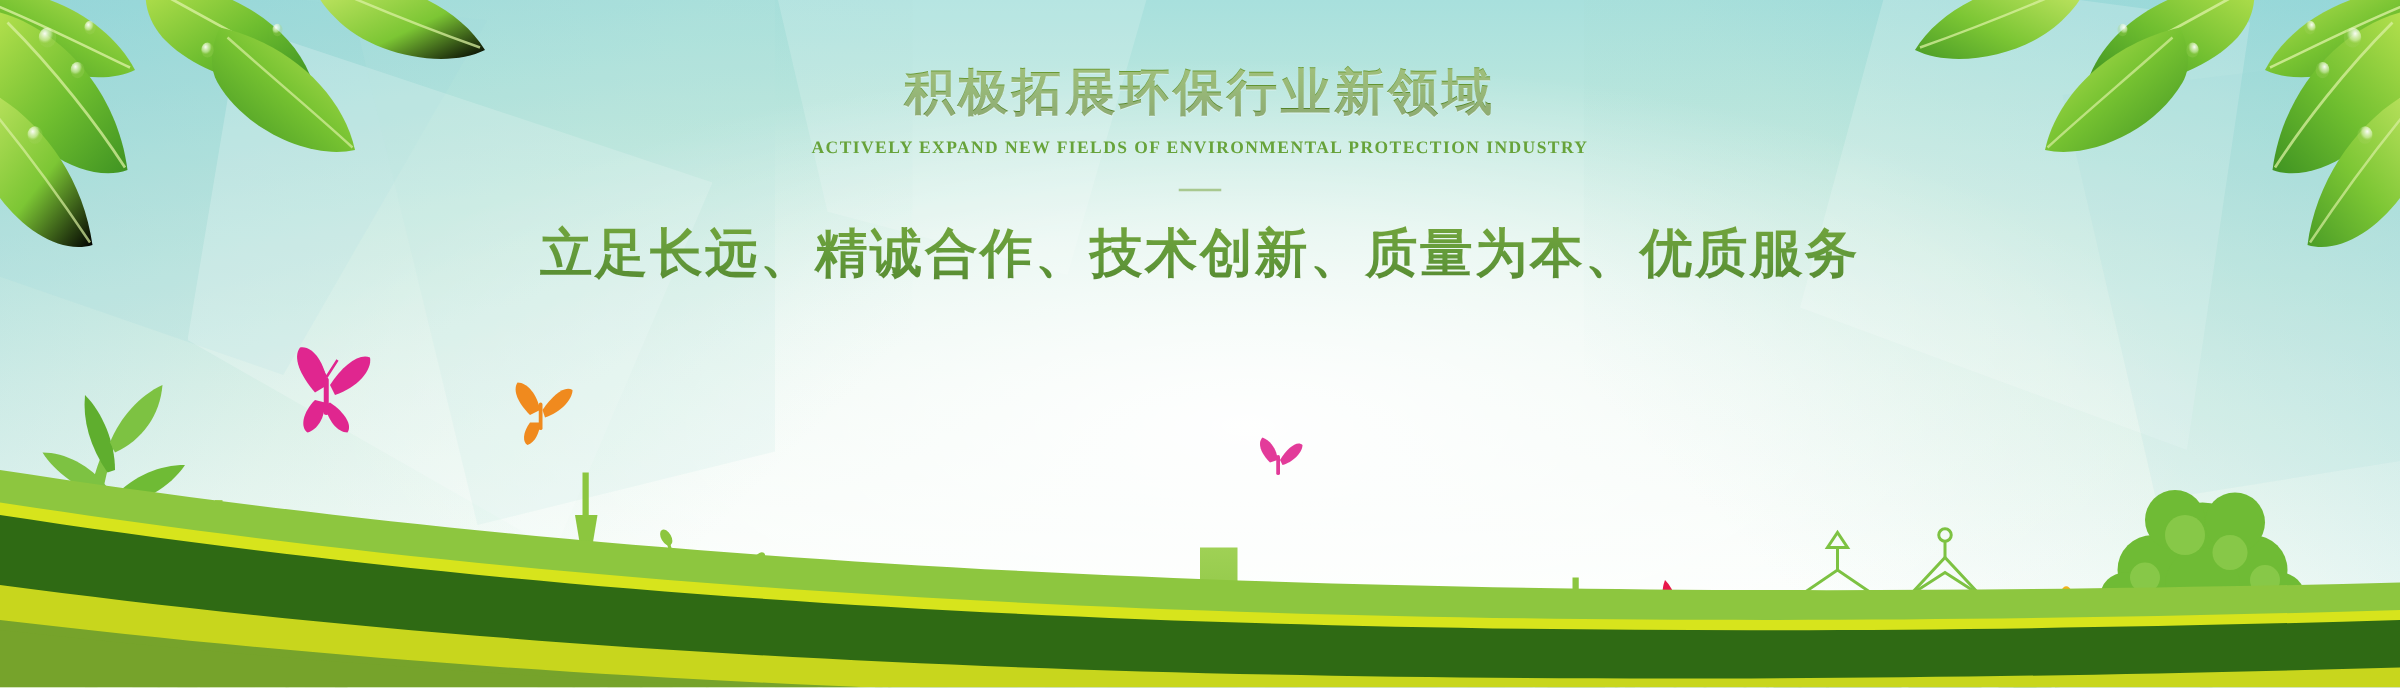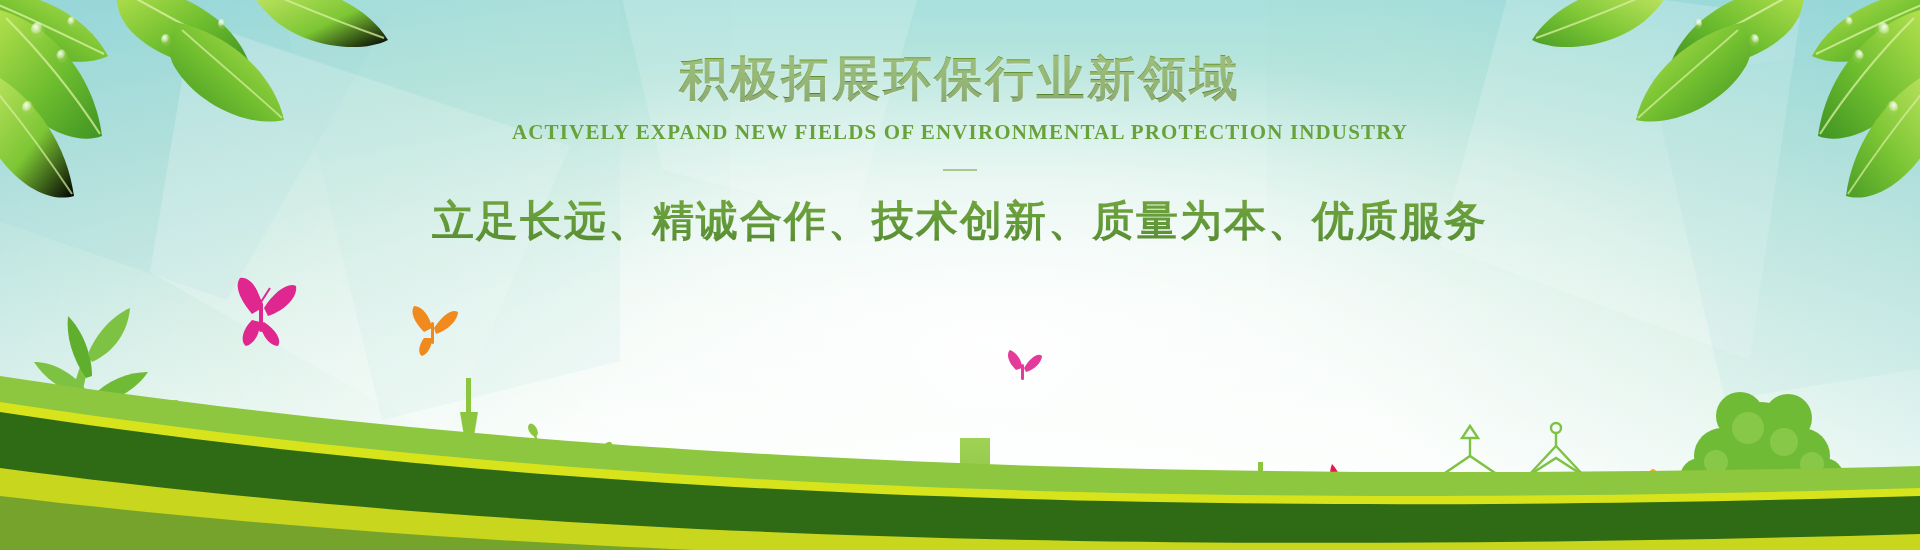--- a/index.html
+++ b/index.html
@@ -78,35 +78,35 @@
 
   
   .text-block {
     position: absolute;
     left: 0; right: 0;
     top: 52px;
     text-align: center;
     z-index: 12;
   }
   .headline {
-    font-size: 48px;
+    font-size: 40px;
     font-weight: bold;
     letter-spacing: 3px;
     line-height: 1.12;
     margin: 0;
     background: linear-gradient(180deg, #6f9e34 0%, #5f9130 48%, #4f7a26 100%);
     -webkit-background-clip: text;
     background-clip: text;
     color: #5c8f2d;
     -webkit-text-fill-color: transparent;
     text-shadow: 0 1px 0 rgba(255,255,255,.35);
   }
   .sub-en {
     margin: 14px 0 0 0;
-    font-size: 21px;
+    font-size: 14px;
     font-weight: bold;
     letter-spacing: 1.15px;
     color: #67a33a;
     font-family: "Liberation Serif", serif;
   }
   .divider {
     width: 34px;
     height: 2px;
     margin: 24px auto 0 auto;
     background: #9dbf7e;

